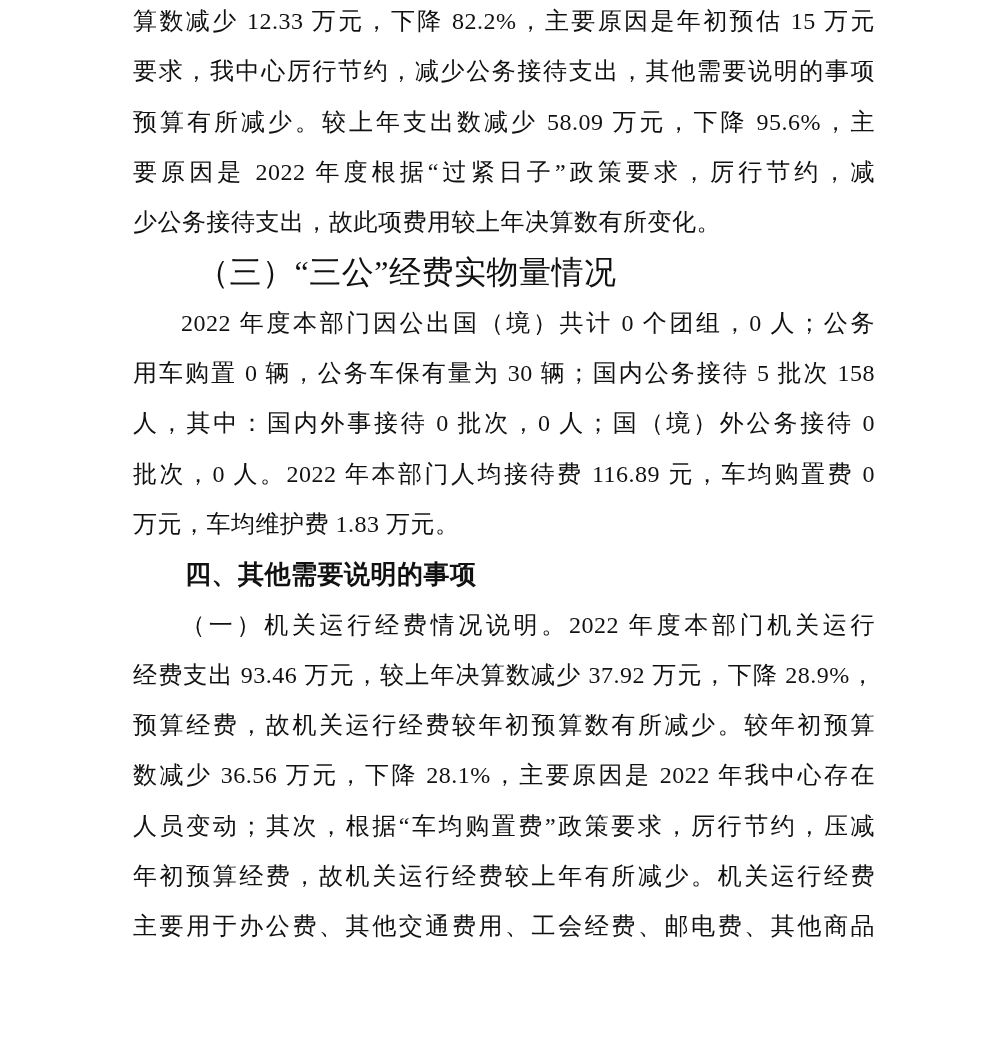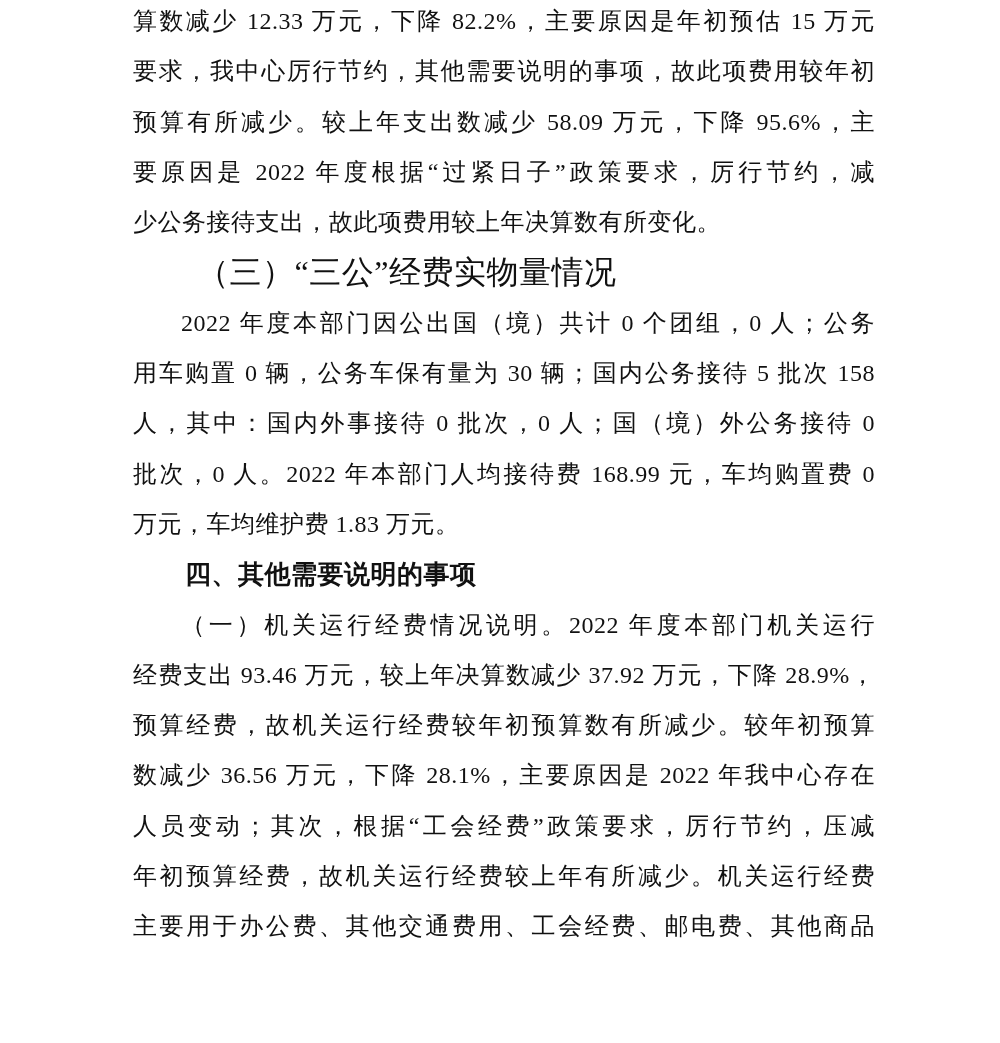--- a/index.html
+++ b/index.html
@@ -55,32 +55,32 @@
     font-weight: 700;
     font-family: "Liberation Sans", "DejaVu Sans", sans-serif;
   }
 </style>
 </head>
 <body>
 
 <div class="page">
   <div class="text-block">
     <div class="line">算数减少 12.33 万元，下降 82.2%，主要原因是年初预估 15 万元</div>
-    <div class="line">要求，我中心厉行节约，其他需要说明的事项，故此项费用较年初</div>
+    <div class="line">要求，我中心厉行节约，减少公务接待支出，其他需要说明的事项</div>
     <div class="line">预算有所减少。较上年支出数减少 58.09 万元，下降 95.6%，主</div>
     <div class="line">要原因是 2022 年度根据“过紧日子”政策要求，厉行节约，减</div>
     <div class="line end">少公务接待支出，故此项费用较上年决算数有所变化。</div>
     <div class="line end ind h-kai">（三）“三公”经费实物量情况</div>
     <div class="line ind">2022 年度本部门因公出国（境）共计 0 个团组，0 人；公务</div>
     <div class="line">用车购置 0 辆，公务车保有量为 30 辆；国内公务接待 5 批次 158</div>
     <div class="line">人，其中：国内外事接待 0 批次，0 人；国（境）外公务接待 0</div>
-    <div class="line">批次，0 人。2022 年本部门人均接待费 168.99 元，车均购置费 0</div>
+    <div class="line">批次，0 人。2022 年本部门人均接待费 116.89 元，车均购置费 0</div>
     <div class="line end">万元，车均维护费 1.83 万元。</div>
     <div class="line end ind h-hei">四、其他需要说明的事项</div>
     <div class="line ind">（一）机关运行经费情况说明。2022 年度本部门机关运行</div>
     <div class="line">经费支出 93.46 万元，较上年决算数减少 37.92 万元，下降 28.9%，</div>
     <div class="line">预算经费，故机关运行经费较年初预算数有所减少。较年初预算</div>
     <div class="line">数减少 36.56 万元，下降 28.1%，主要原因是 2022 年我中心存在</div>
-    <div class="line">人员变动；其次，根据“工会经费”政策要求，厉行节约，压减</div>
+    <div class="line">人员变动；其次，根据“车均购置费”政策要求，厉行节约，压减</div>
     <div class="line">年初预算经费，故机关运行经费较上年有所减少。机关运行经费</div>
     <div class="line">主要用于办公费、其他交通费用、工会经费、邮电费、其他商品</div>
   </div>
 </div>
 
 </body></html>

